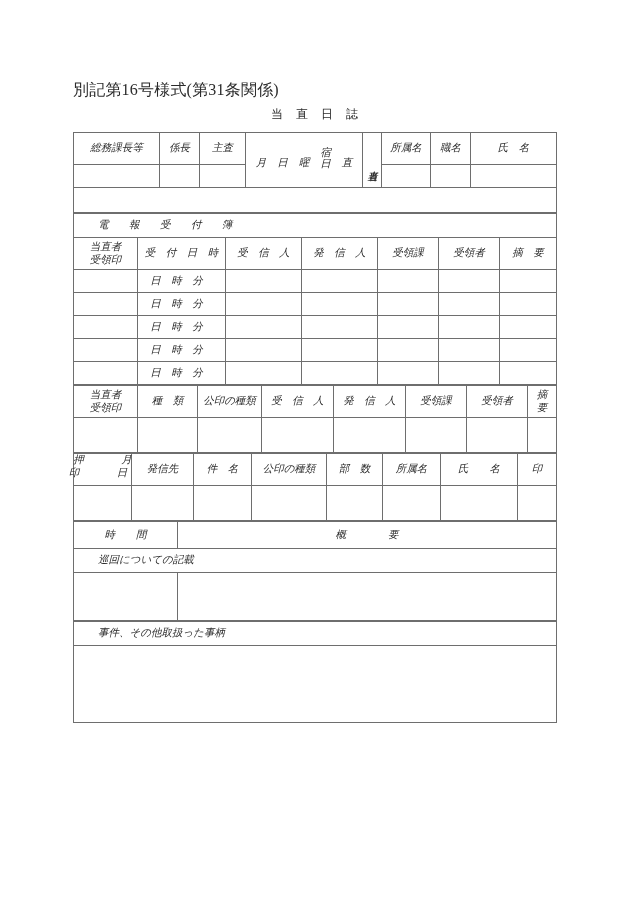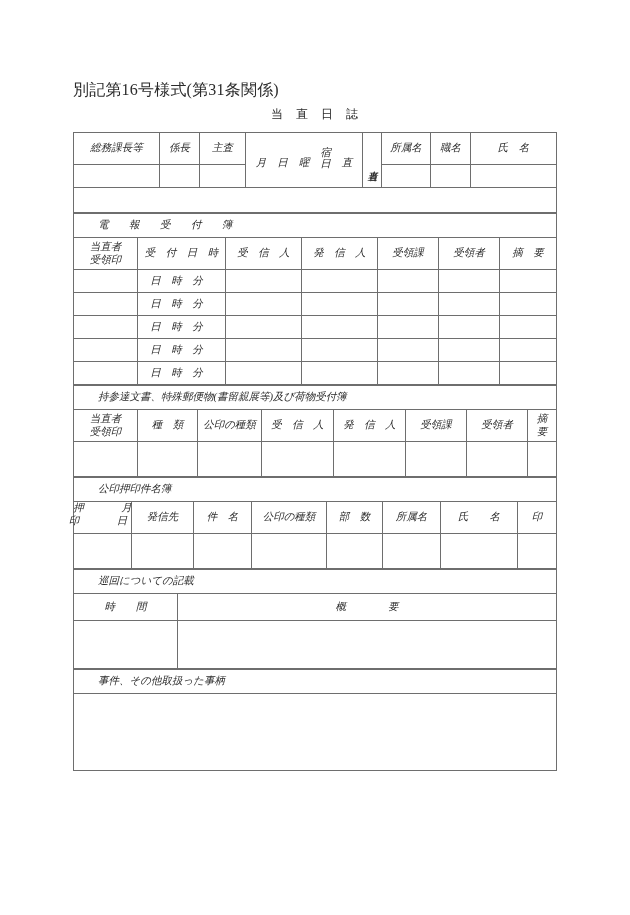--- a/index.html
+++ b/index.html
@@ -275,23 +275,20 @@
         <col style="width:64px">
           <col style="width:60px">
           <col style="width:64px">
         <col style="width:72px">
           <col style="width:72px">
           <col style="width:61px">
         <col style="width:61px">
           <col style="width:29px">
       </colgroup>
       <tbody>
-          <tr>
-        <td class="sec-label" colspan="8">持参達文書、特殊郵便物(書留親展等)及び荷物受付簿</td>
-      </tr>
       <tr>
         <td class="hd">
           <span class="stack">
             <span>当直者</span>
             <span>受領印</span>
           </span>
         </td>
         <td class="hd">種　類</td>
         <td class="hd">公印の種類</td>
         <td class="hd">受　信　人</td>
@@ -318,23 +315,20 @@
         <col style="width:58px">
           <col style="width:62px">
           <col style="width:58px">
         <col style="width:75px">
           <col style="width:56px">
           <col style="width:58px">
         <col style="width:77px">
           <col style="width:39px">
       </colgroup>
       <tbody>
-          <tr>
-        <td class="sec-label" colspan="8">公印押印件名簿</td>
-      </tr>
       <tr>
         <td class="hd">
           <span class="oshiin">
             <span>押　印</span>
             <span>月　日</span>
           </span>
         </td>
         <td class="hd">発信先</td>
         <td class="hd">件　名</td>
         <td class="hd">公印の種類</td>
@@ -356,26 +350,26 @@
     </tbody>
       </table>
 
     <table class="grid">
       <colgroup>
         <col style="width:104px">
           <col style="width:379px">
       </colgroup>
       <tbody>
           <tr>
-        <td class="sec-label" colspan="2">巡回についての記載</td>
-      </tr>
-      <tr>
         <td class="cell-tall">時　　間</td>
         <td class="cell-tall">概　　　　要</td>
       </tr>
+      <tr>
+        <td class="sec-label" colspan="2">巡回についての記載</td>
+      </tr>
       <tr class="big-box-sm">
         <td></td>
         <td></td>
       </tr>
     </tbody>
       </table>
 
     <table class="grid">
       <colgroup>
           <col style="width:483px">

